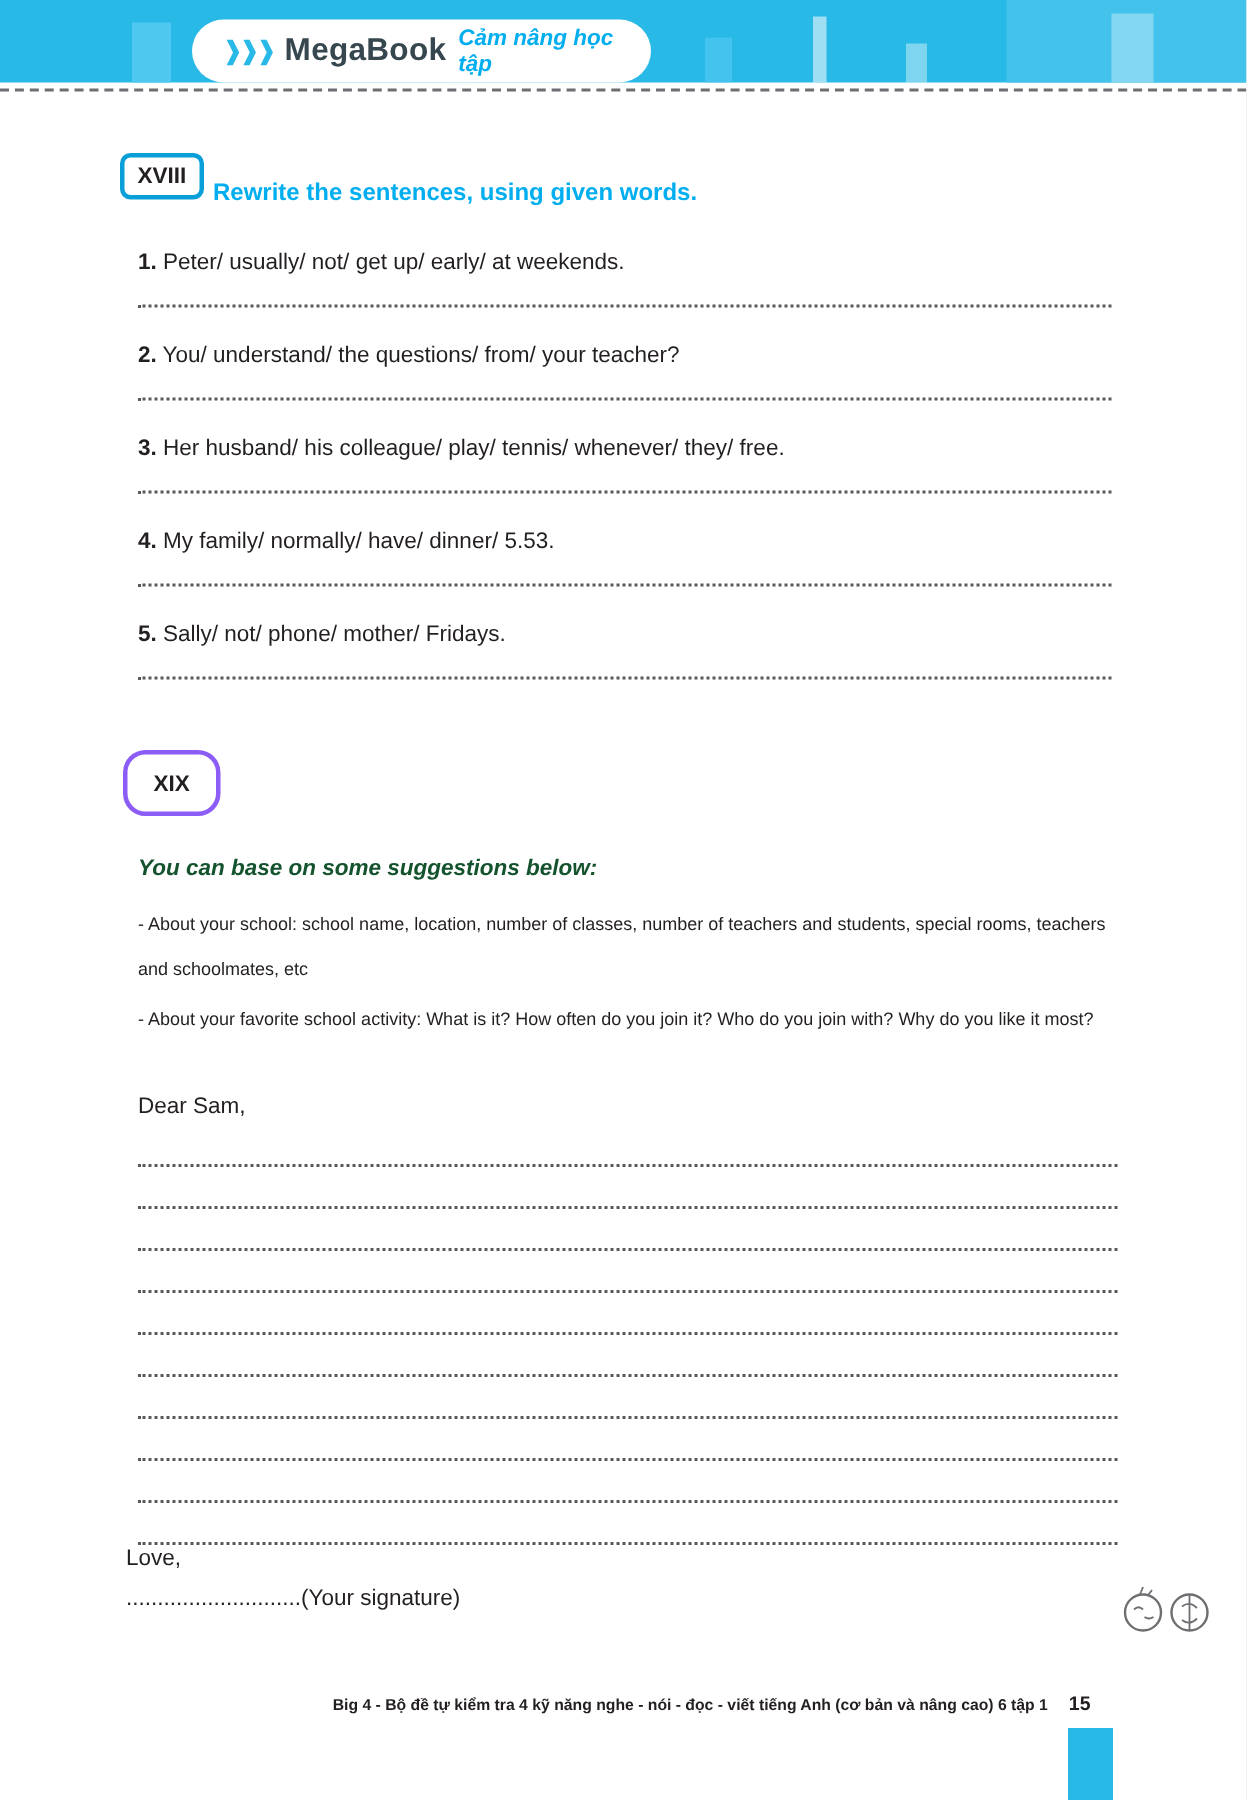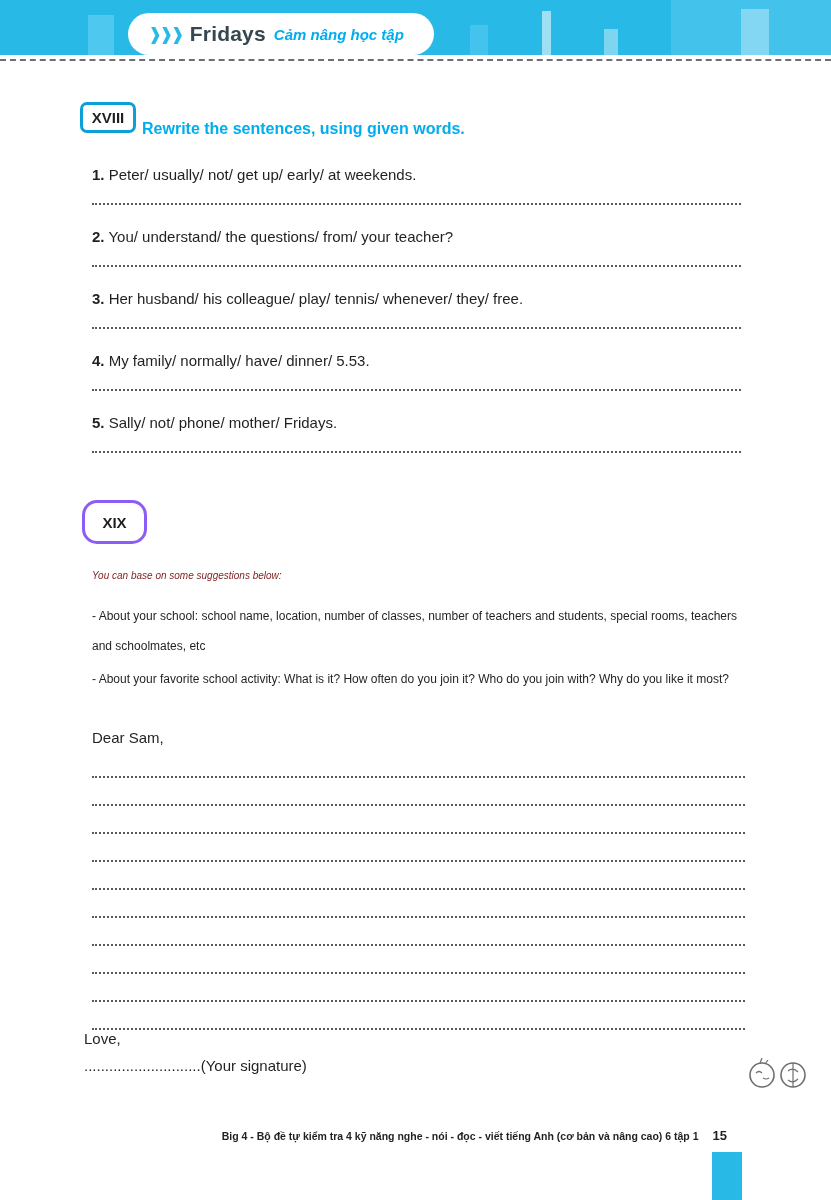--- a/index.html
+++ b/index.html
@@ -33,21 +33,21 @@
   .title19{left:126px;top:497px;width:600px;line-height:27px;}
 
   
   .items18{position:absolute;left:92px;right:90px;top:163px;}
   .item{margin-bottom:20px;}
   .item-text{font-size:15px;line-height:24px;}
   .item-text b{font-weight:bold;}
   .dotline{height:16px;border-bottom:2px dotted #58595b;}
 
   
-  .intro{position:absolute;left:92px;top:570px;color:#7f1d1d;font-style:italic;font-size:10px;}
+  .intro{position:absolute;left:92px;top:570px;color:#14532d;font-style:italic;font-size:15px;font-weight:bold;}
   .sug{position:absolute;left:92px;right:90px;font-size:12px;line-height:30px;}
   .sug1{top:601px;}
   .sug2{top:664px;}
   .dear{position:absolute;left:92px;top:729px;font-size:15px;}
   .letterlines{position:absolute;left:92px;right:86px;top:750px;}
   .lline{height:26px;border-bottom:2px dotted #58595b;}
   .love{position:absolute;left:84px;top:1030px;font-size:15px;}
   .sig{position:absolute;left:84px;top:1057px;font-size:15px;}
 
   
@@ -66,21 +66,21 @@
   <div class="banner">
     <div class="bld b1"></div>
     <div class="bld b2"></div>
     <div class="bld b3"></div>
     <div class="bld b4"></div>
     <div class="bld b5"></div>
     <div class="bld b6"></div>
     <div class="bld b7"></div>
     <div class="logo-box">
       <span class="chev">❱❱❱</span>
-      <span class="brand">Fridays</span>
+      <span class="brand">MegaBook</span>
       <span class="tagline">Cảm nâng học tập</span>
     </div>
   </div>
   <div class="dashline"></div>
 
   <div class="badge badge18">XVIII</div>
   <div class="ex-title title18">Rewrite the sentences, using given words.</div>
 
   <div class="items18">
     <div class="item">

